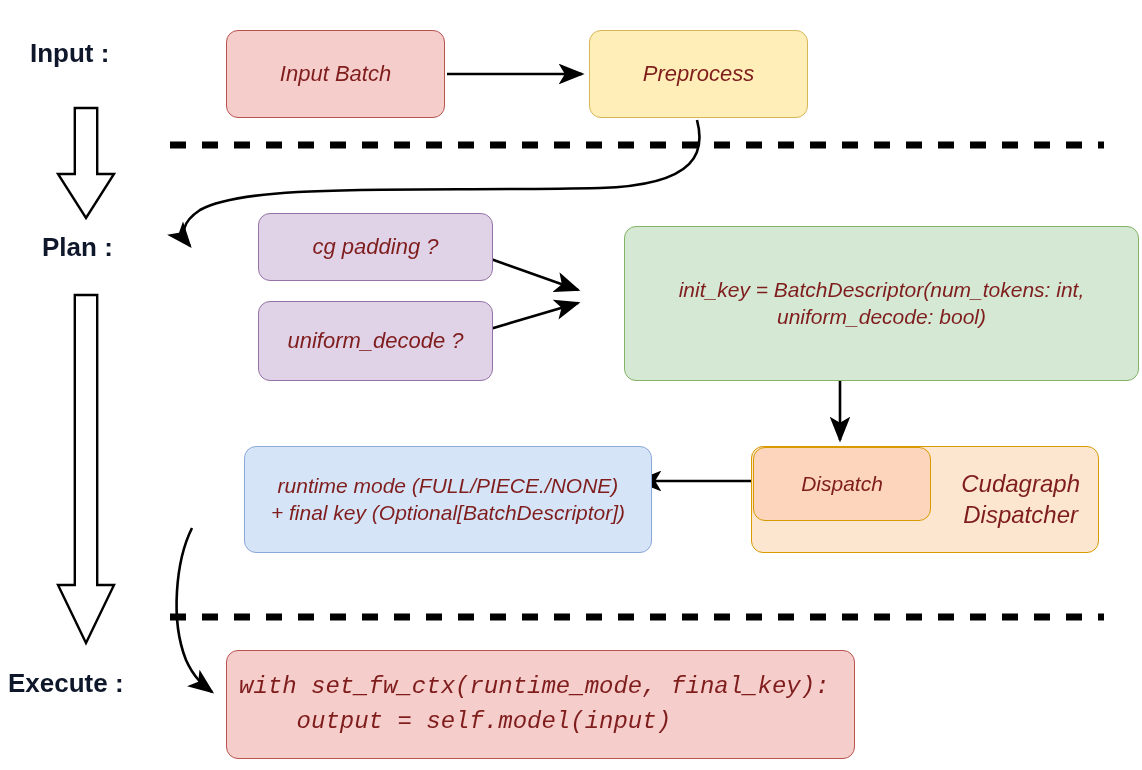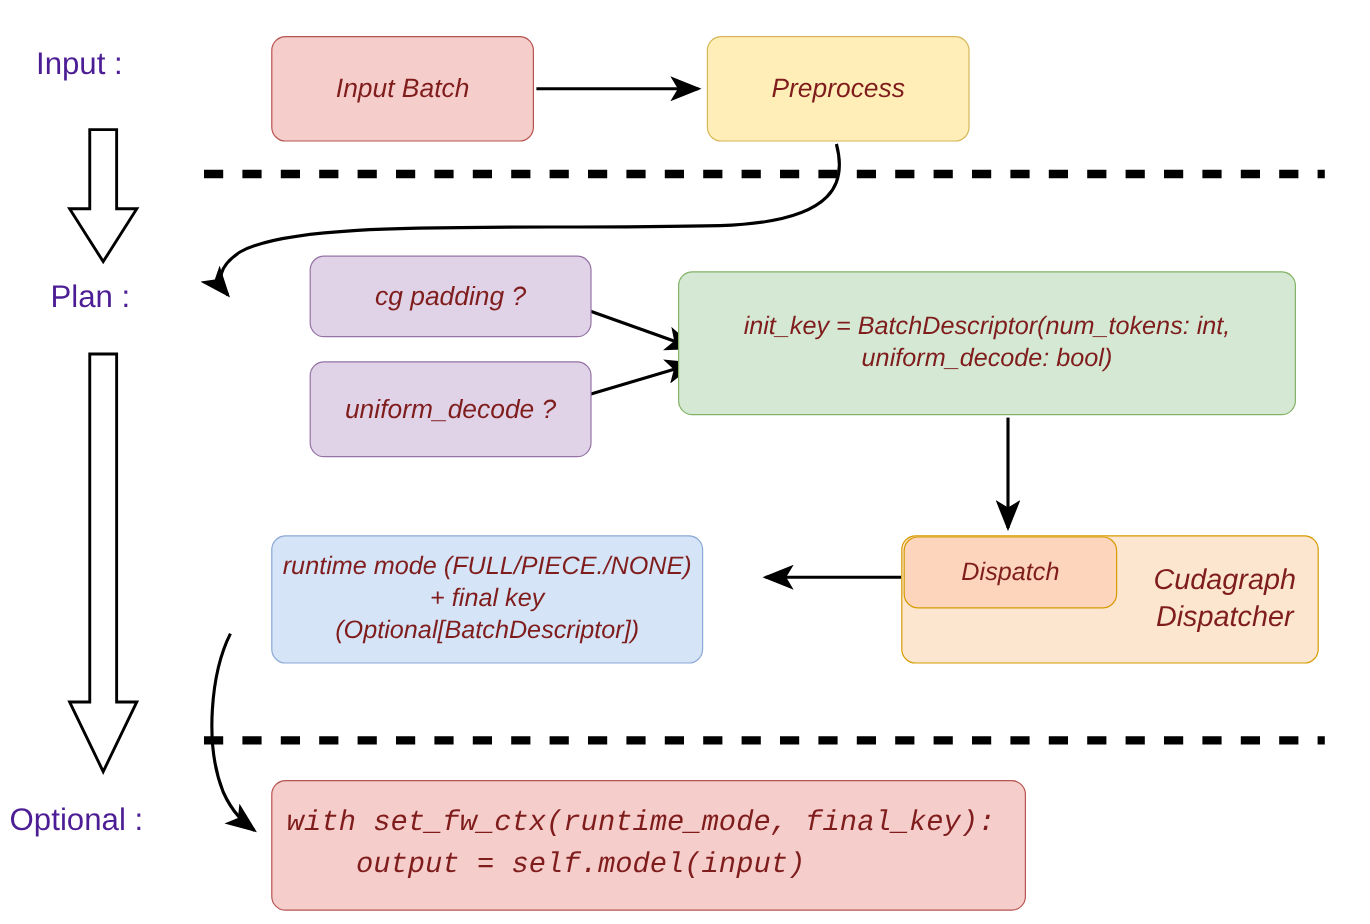--- a/index.html
+++ b/index.html
@@ -21,23 +21,23 @@
     position: absolute;
     left: 0;
     top: 0;
     width: 1142px;
     height: 770px;
     pointer-events: none;
   }
   .stage-label {
     position: absolute;
     font-family: "Liberation Sans", sans-serif;
-    font-weight: normal;
+    font-weight: bold;
     font-size: 26px;
-    color: #4c1d95;
+    color: #0f172a;
     white-space: nowrap;
     letter-spacing: 0px;
     text-align: right;
   }
   .node {
     position: absolute;
     box-sizing: border-box;
     border-radius: 12px;
     border: 1.6px solid #999999;
     display: flex;
@@ -129,48 +129,48 @@
         <path d="M 463 337 L 578 303" fill="none" stroke="#000000" stroke-width="2.6" marker-end="url(#arrowhead)"></path>
         <path d="M 840 348 L 840 440" fill="none" stroke="#000000" stroke-width="2.6" marker-end="url(#arrowhead)"></path>
         <path d="M 751 481 L 638 481" fill="none" stroke="#000000" stroke-width="2.6" marker-end="url(#arrowhead)"></path>
         <path d="M 192 528 C 176 560 170 620 186 660 C 194 678 204 686 212 692" fill="none" stroke="#000000" stroke-width="2.6" marker-end="url(#arrowhead)"></path>
       </g>
   </svg>
 
   <div id="stages-host">
       <div class="stage-label" style="left: 30px; top: 38px;">Input :</div>
       <div class="stage-label" style="left: 42px; top: 232px;">Plan :</div>
-      <div class="stage-label" style="left: 8px; top: 668px;">Optional :</div>
+      <div class="stage-label" style="left: 8px; top: 668px;">Execute :</div>
     </div>
 
   <div id="nodes-host">
       <div class="node red" style="left: 226px; top: 30px; width: 219px; height: 88px; font-size: 22px; z-index: 3;">
         <span class="label">Input Batch</span>
       </div>
       <div class="node yellow" style="left: 589px; top: 30px; width: 219px; height: 88px; font-size: 22px; z-index: 3;">
         <span class="label">Preprocess</span>
       </div>
       <div class="node purple" style="left: 226px; top: 213px; width: 235px; height: 68px; font-size: 22px; z-index: 3;">
         <span class="label">cg padding ?</span>
       </div>
       <div class="node purple" style="left: 226px; top: 301px; width: 235px; height: 80px; font-size: 22px; z-index: 3;">
         <span class="label">uniform_decode ?</span>
       </div>
-      <div class="node green" style="left: 565px; top: 226px; width: 515px; height: 120px; font-size: 21px; z-index: 3;">
+      <div class="node green" style="left: 624px; top: 226px; width: 515px; height: 155px; font-size: 21px; z-index: 3;">
         <span class="label">init_key = BatchDescriptor(num_tokens: int,
 uniform_decode: bool)</span>
       </div>
       <div class="node orange-outer" style="left: 751px; top: 446px; width: 348px; height: 107px; font-size: 24px; z-index: 3;">
         <span class="label">Cudagraph
 Dispatcher</span>
       </div>
-      <div class="node orange-inner" style="left: 753px; top: 447px; width: 178px; height: 60px; font-size: 21px; z-index: 5;">
+      <div class="node orange-inner" style="left: 753px; top: 447px; width: 178px; height: 74px; font-size: 21px; z-index: 5;">
         <span class="label">Dispatch</span>
       </div>
-      <div class="node blue" style="left: 226px; top: 446px; width: 360px; height: 107px; font-size: 21px; z-index: 3;">
+      <div class="node blue" style="left: 244px; top: 446px; width: 408px; height: 107px; font-size: 21px; z-index: 3;">
         <span class="label">runtime mode (FULL/PIECE./NONE)
 + final key (Optional[BatchDescriptor])</span>
       </div>
       <div class="node code" style="left: 226px; top: 650px; width: 629px; height: 109px; font-size: 24px; z-index: 3;"><span class="label">with set_fw_ctx(runtime_mode, final_key):
     output = self.model(input)</span></div>
     </div>
 
 </div>
 
 </body></html>

